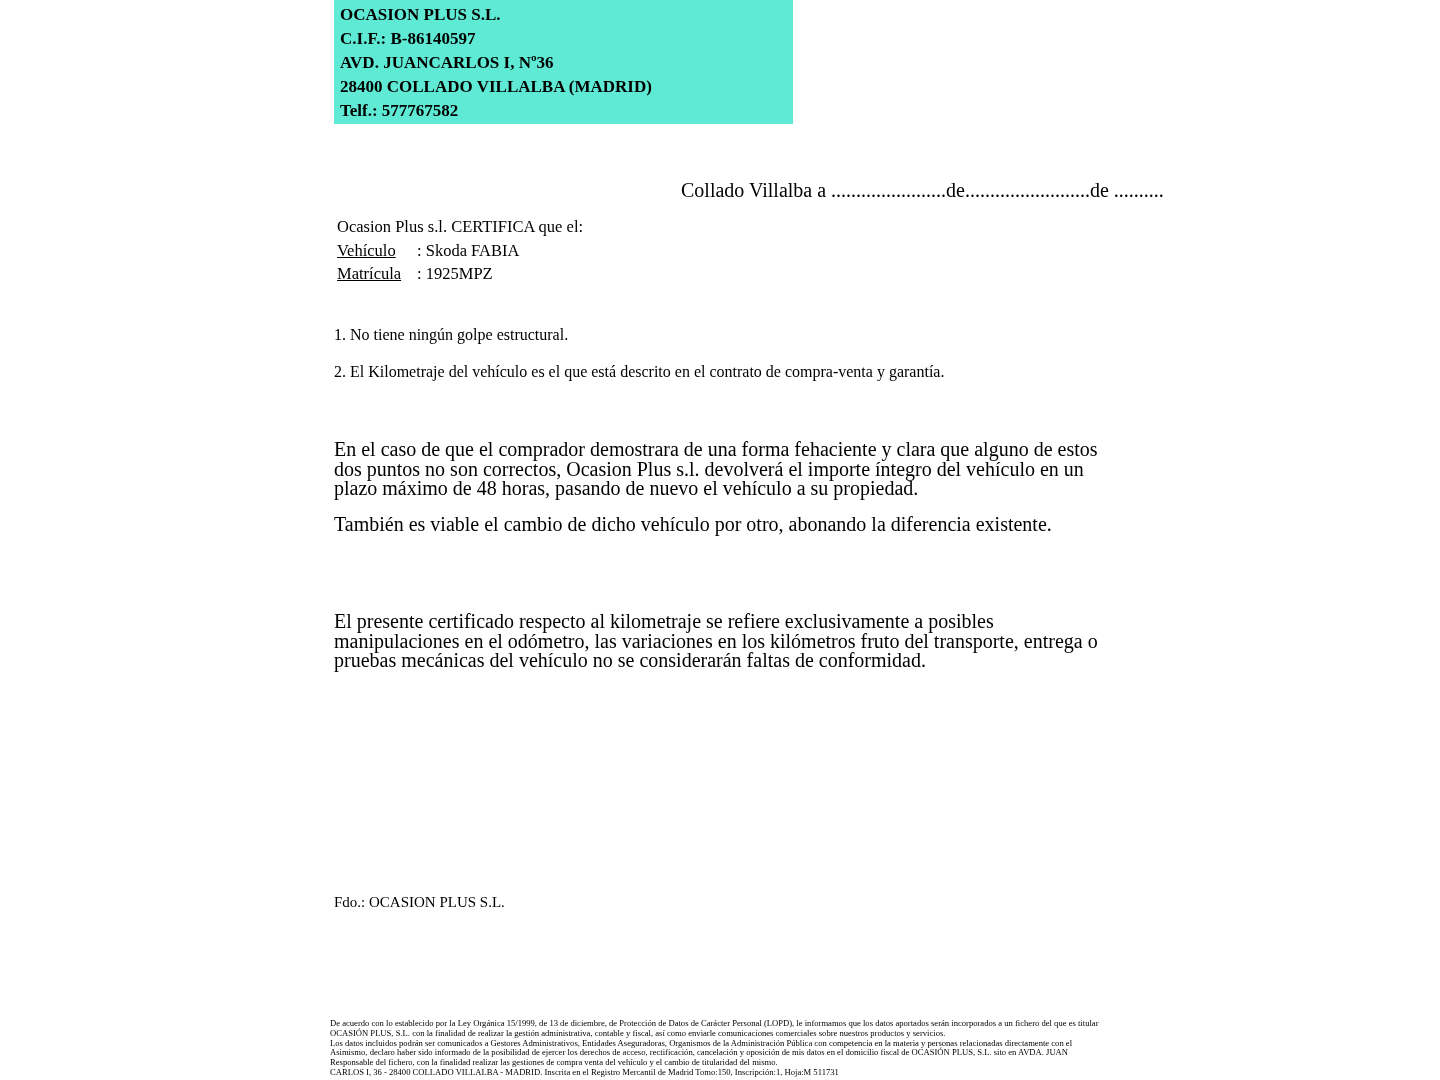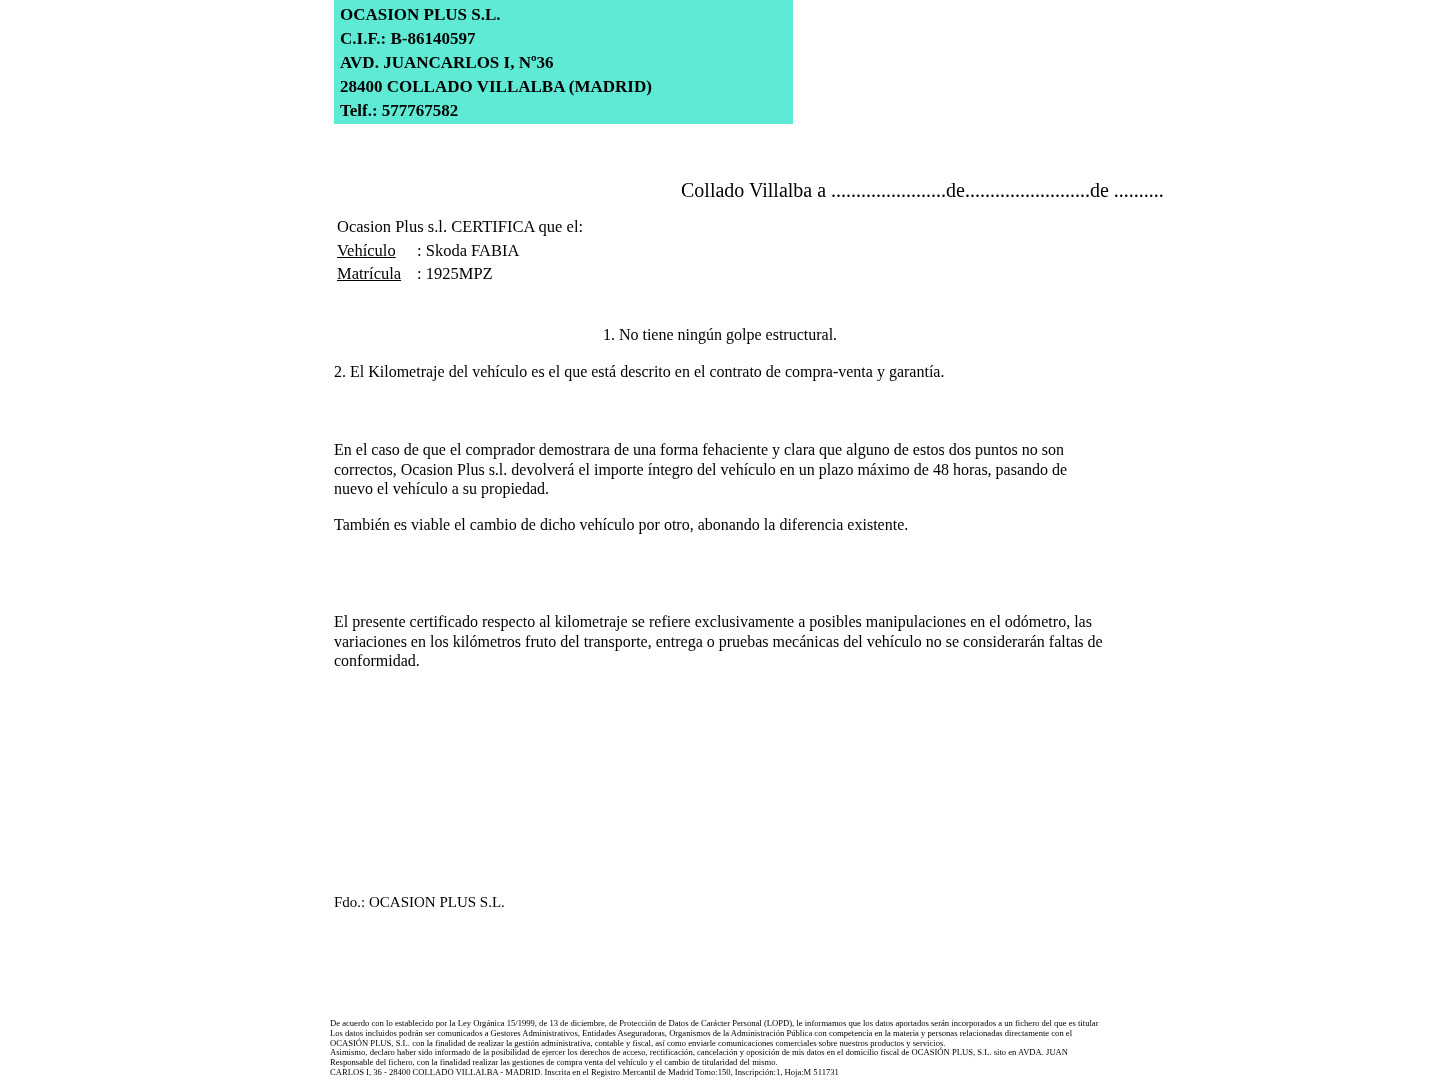--- a/index.html
+++ b/index.html
@@ -51,27 +51,27 @@
   .cert-field-label .u {
     text-decoration: underline;
   }
   .point {
     position: absolute;
     left: 334px;
     width: 772px;
     font-size: 16px;
     line-height: 19.5px;
   }
-  .point-1 { top: 325px; text-align: center; }
+  .point-1 { top: 325px; }
   .point-2 { top: 362px; }
   .para {
     position: absolute;
     left: 334px;
     width: 772px;
-    font-size: 16px;
+    font-size: 20px;
     line-height: 19.5px;
   }
   .para-1 { top: 440px; }
   .para-2 { top: 515px; }
   .para-3 { top: 555px; }
   .para-4 { top: 612px; }
   .signature {
     position: absolute;
     left: 334px;
     top: 862px;
@@ -118,20 +118,20 @@
   <div class="point point-2">2. El Kilometraje del vehículo es el que está descrito en el contrato de compra-venta y garantía.</div>
 
   <div class="para para-1">En el caso de que el comprador demostrara de una forma fehaciente y clara que alguno de estos dos puntos no son correctos, Ocasion Plus s.l. devolverá el importe íntegro del vehículo en un plazo máximo de 48 horas, pasando de nuevo el vehículo a su propiedad.</div>
   <div class="para para-2">También es viable el cambio de dicho vehículo por otro, abonando la diferencia existente.</div>
   <div class="para para-4">El presente certificado respecto al kilometraje se refiere exclusivamente a posibles manipulaciones en el odómetro, las variaciones en los kilómetros fruto del transporte, entrega o pruebas mecánicas del vehículo no se considerarán faltas de conformidad.</div>
 
   <div class="signature">Fdo.: OCASION PLUS S.L.</div>
 
   <div class="legal-footer">
     <div class="legal-line">De acuerdo con lo establecido por la Ley Orgánica 15/1999, de 13 de diciembre, de Protección de Datos de Carácter Personal (LOPD), le informamos que los datos aportados serán incorporados a un fichero del que es titular</div>
+    <div class="legal-line">OCASIÓN PLUS, S.L. con la finalidad de realizar la gestión administrativa, contable y fiscal, así como enviarle comunicaciones comerciales sobre nuestros productos y servicios.</div>
     <div class="legal-line">Los datos incluidos podrán ser comunicados a Gestores Administrativos, Entidades Aseguradoras, Organismos de la Administración Pública con competencia en la materia y personas relacionadas directamente con el</div>
-    <div class="legal-line">OCASIÓN PLUS, S.L. con la finalidad de realizar la gestión administrativa, contable y fiscal, así como enviarle comunicaciones comerciales sobre nuestros productos y servicios.</div>
     <div class="legal-line">Asimismo, declaro haber sido informado de la posibilidad de ejercer los derechos de acceso, rectificación, cancelación y oposición de mis datos en el domicilio fiscal de OCASIÓN PLUS, S.L. sito en AVDA. JUAN</div>
     <div class="legal-line">Responsable del fichero, con la finalidad realizar las gestiones de compra venta del vehículo y el cambio de titularidad del mismo.</div>
     <div class="legal-line">CARLOS I, 36 - 28400 COLLADO VILLALBA - MADRID. Inscrita en el Registro Mercantil de Madrid Tomo:150, Inscripción:1, Hoja:M 511731</div>
   </div>
 
 </div>
 
 </body></html>

